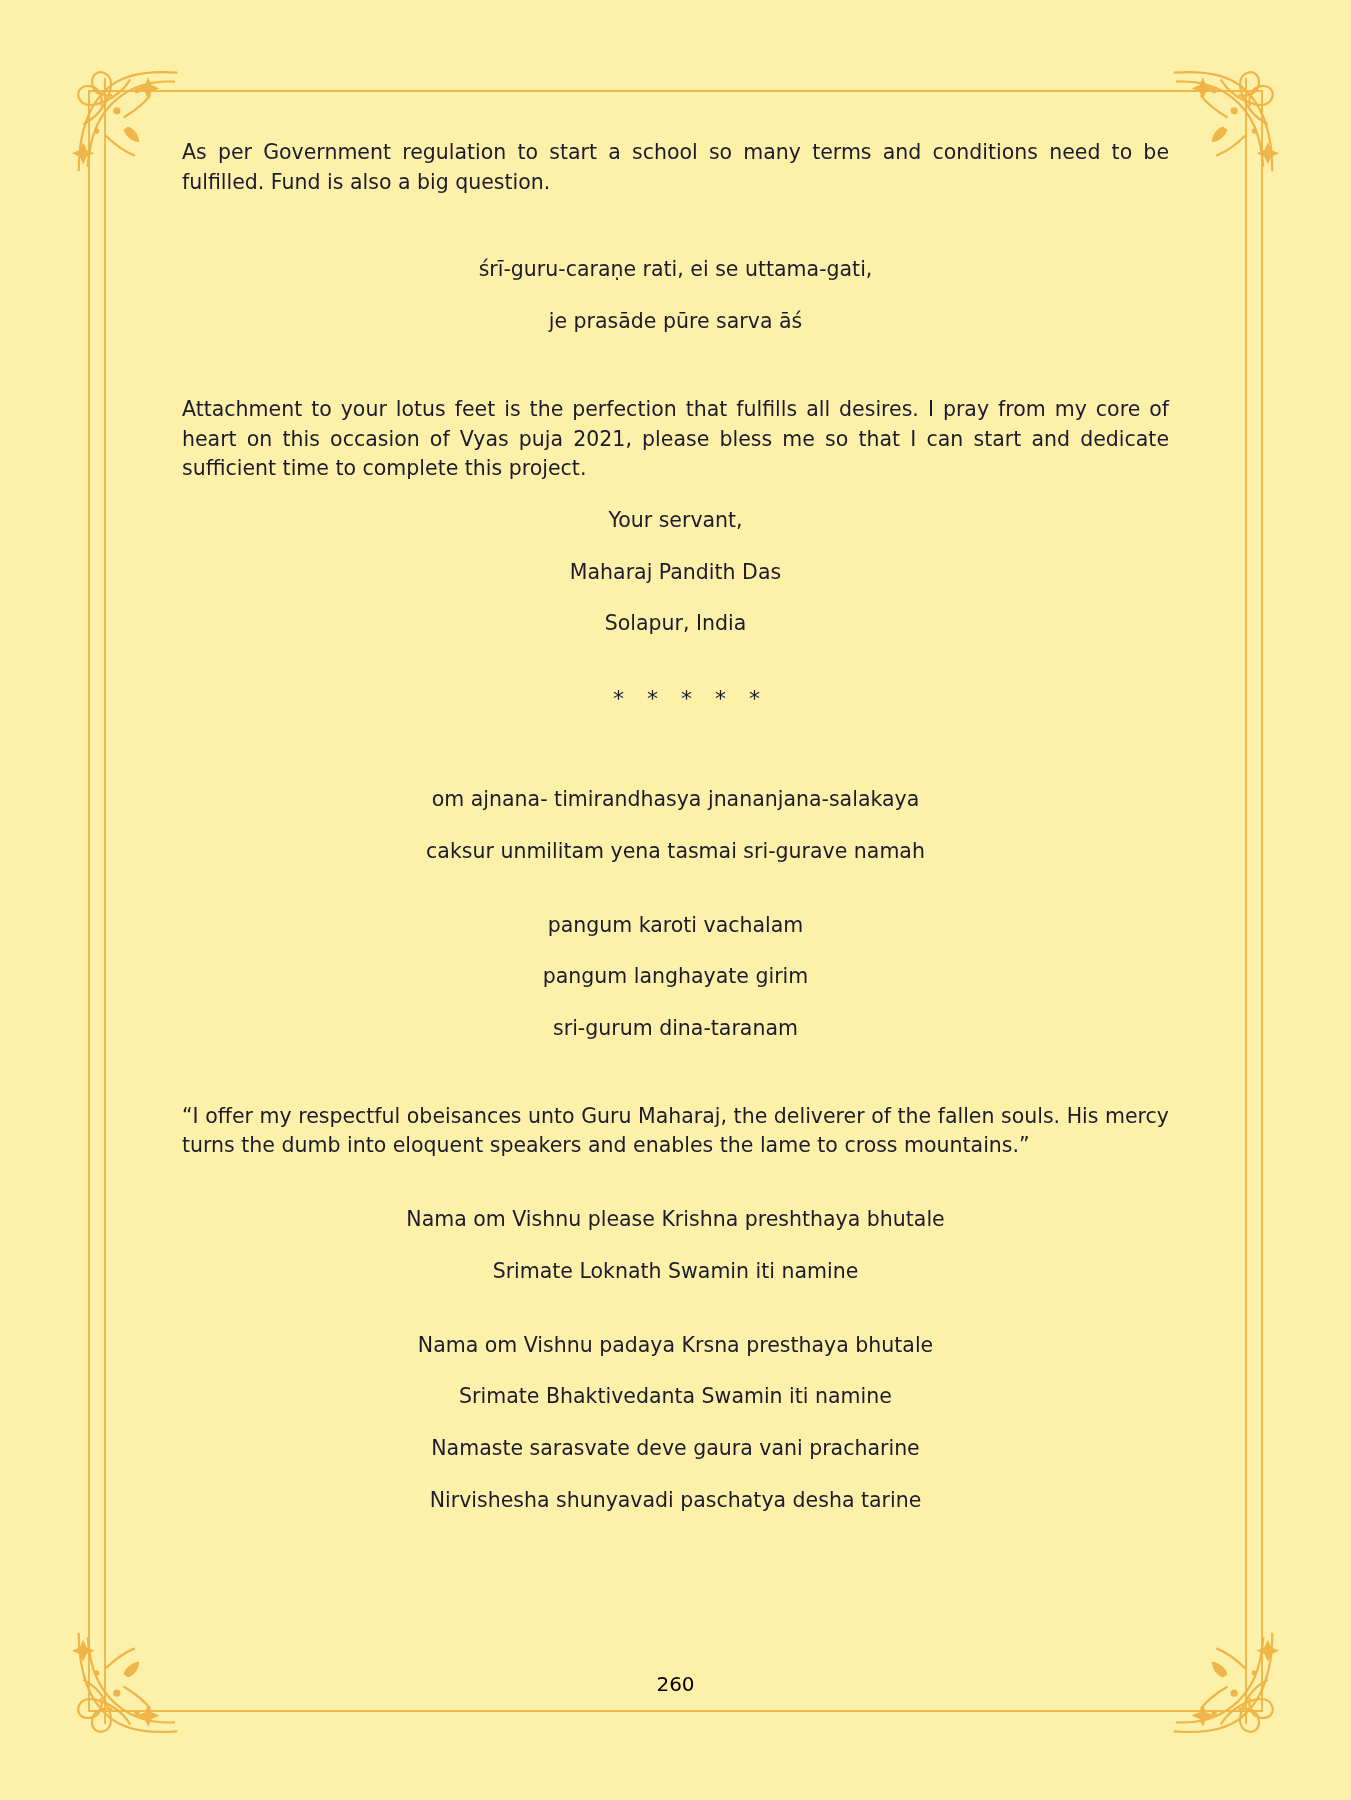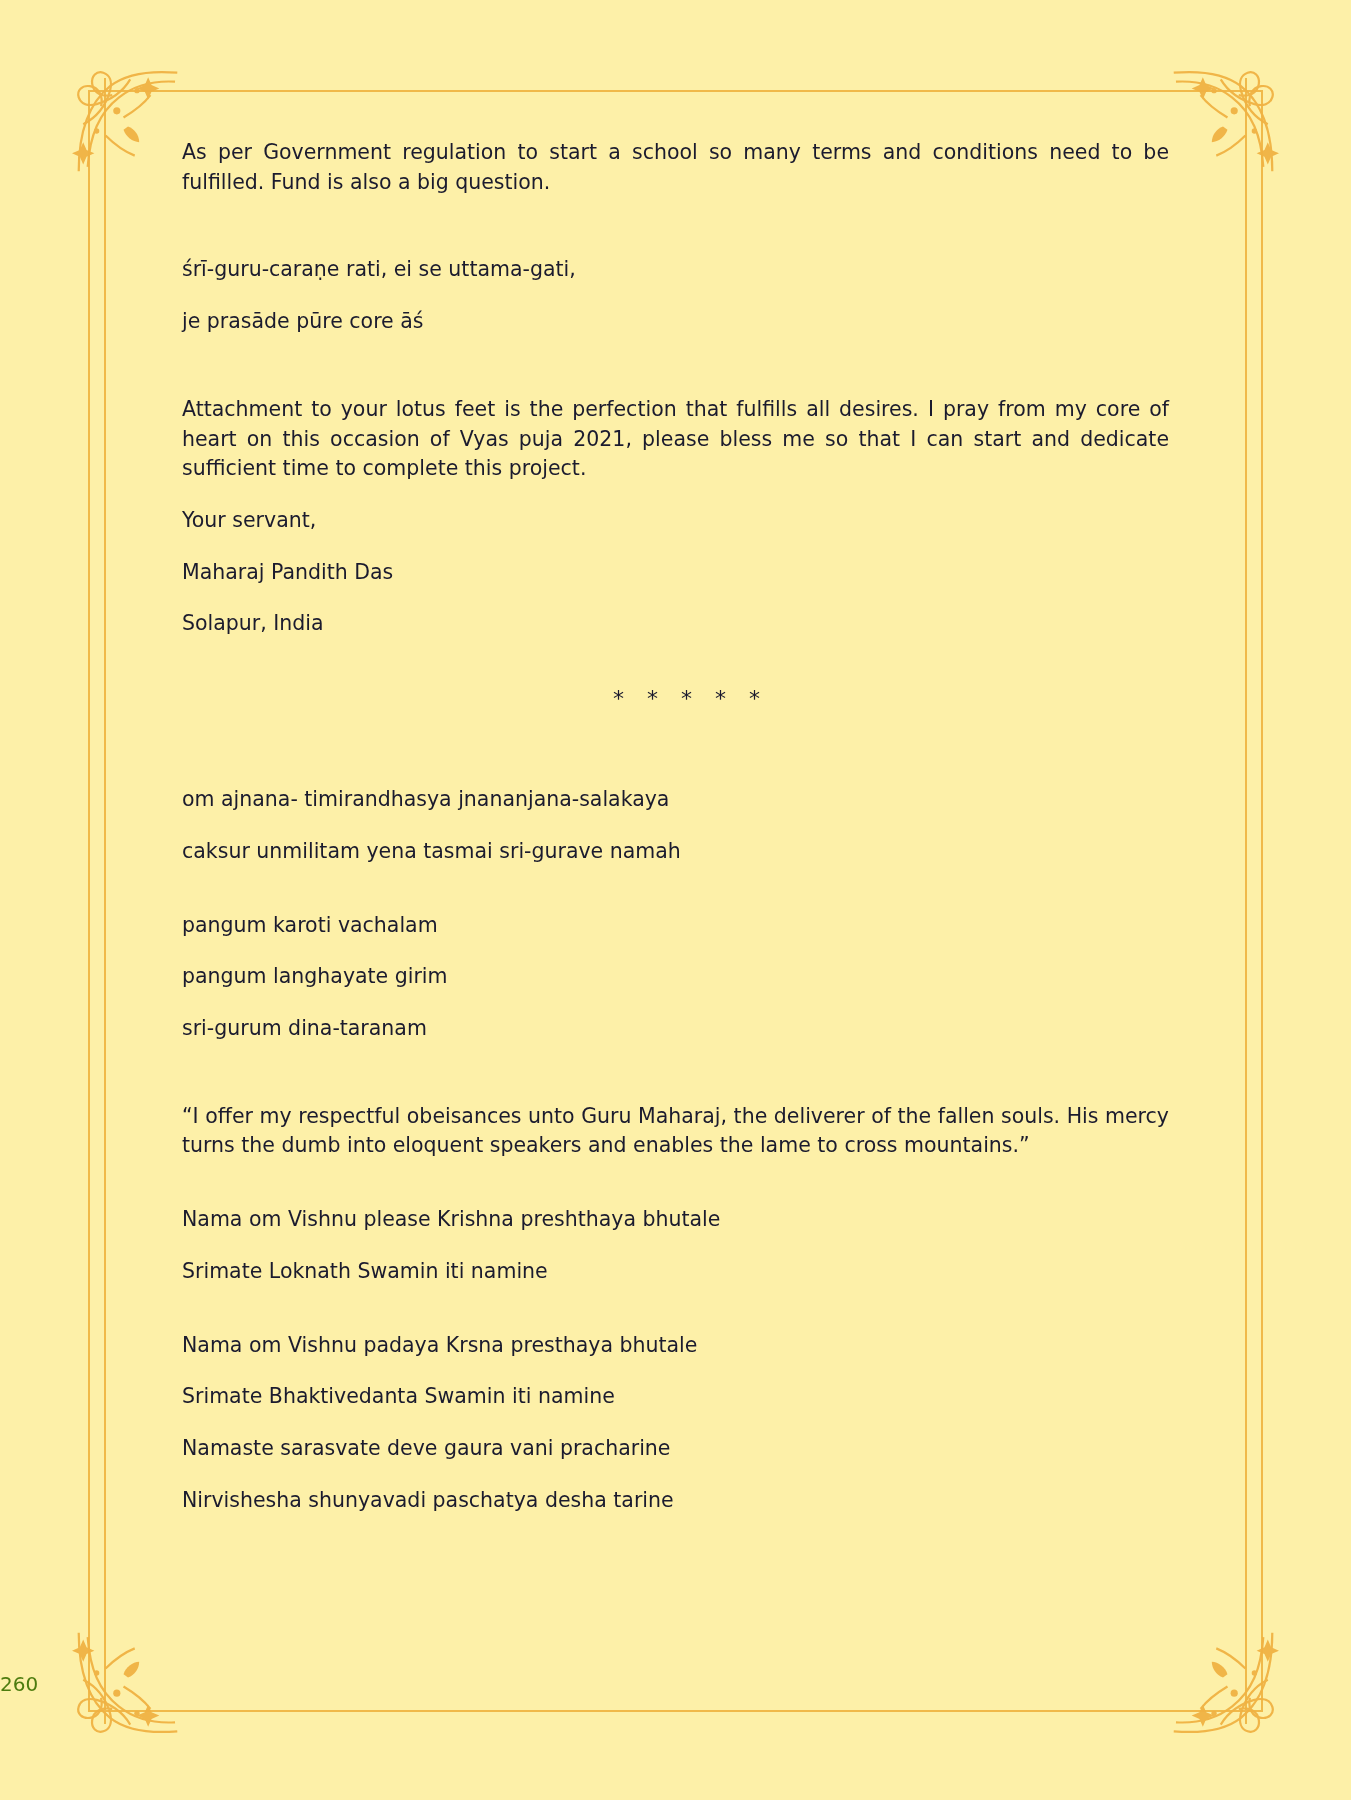--- a/index.html
+++ b/index.html
@@ -67,21 +67,21 @@
     line-height: 1.45;
   }
 
   p.para {
     margin: 0 0 0 0;
     text-align: justify;
     text-justify: inter-word;
   }
   p.line {
     margin: 0;
-    text-align: left;
+    text-align: center;
   }
   .gap-sm { height: 22px; }
   .gap-md { height: 44px; }
   .gap-lg { height: 58px; }
   .gap-xl { height: 70px; }
 
   .stars {
     text-align: center;
     letter-spacing: 8px;
     font-size: 22px;
@@ -92,22 +92,22 @@
   .verse p.line { margin-bottom: 22px; }
   .verse p.line:last-child { margin-bottom: 0; }
 
   .signature p.line { margin-bottom: 22px; }
 
   .page-number {
     position: absolute;
     left: 0;
     right: 0;
     bottom: 104px;
-    text-align: left;
-    color: #4d7c0f;
+    text-align: center;
+    color: #000000;
     font-size: 20px;
   }
 </style>
 </head>
 <body>
 
 <div class="page">
 
   <div class="frame"></div>
   <div class="frame-inner"></div>
@@ -194,21 +194,21 @@
   </div>
 
   <div class="content">
 
     <p class="para">As per Government regulation to start a school so many terms and conditions need to be fulfilled. Fund is also a big question.</p>
 
     <div class="gap-lg"></div>
 
     <div class="verse">
       <p class="line">śrī-guru-caraṇe rati, ei se uttama-gati,</p>
-      <p class="line">je prasāde pūre core āś</p>
+      <p class="line">je prasāde pūre sarva āś</p>
     </div>
 
     <div class="gap-lg"></div>
 
     <p class="para">Attachment to your lotus feet is the perfection that fulfills all desires. I pray from my core of heart on this occasion of Vyas puja 2021, please bless me so that I can start and dedicate sufficient time to complete this project.</p>
 
     <div class="gap-sm"></div>
 
     <div class="signature">
       <p class="line">Your servant,</p>

